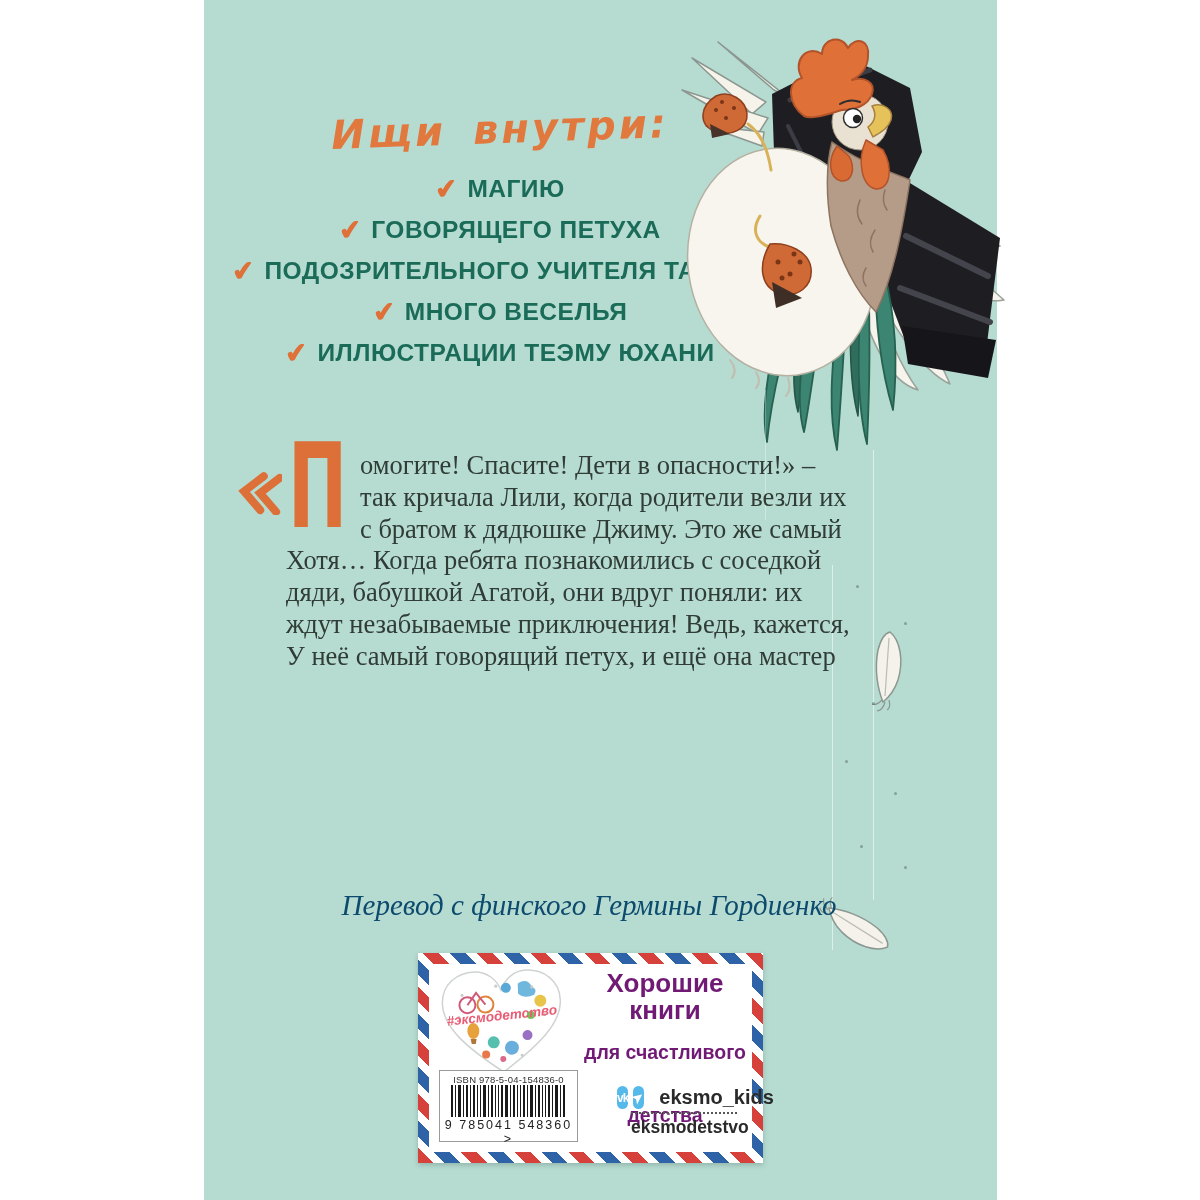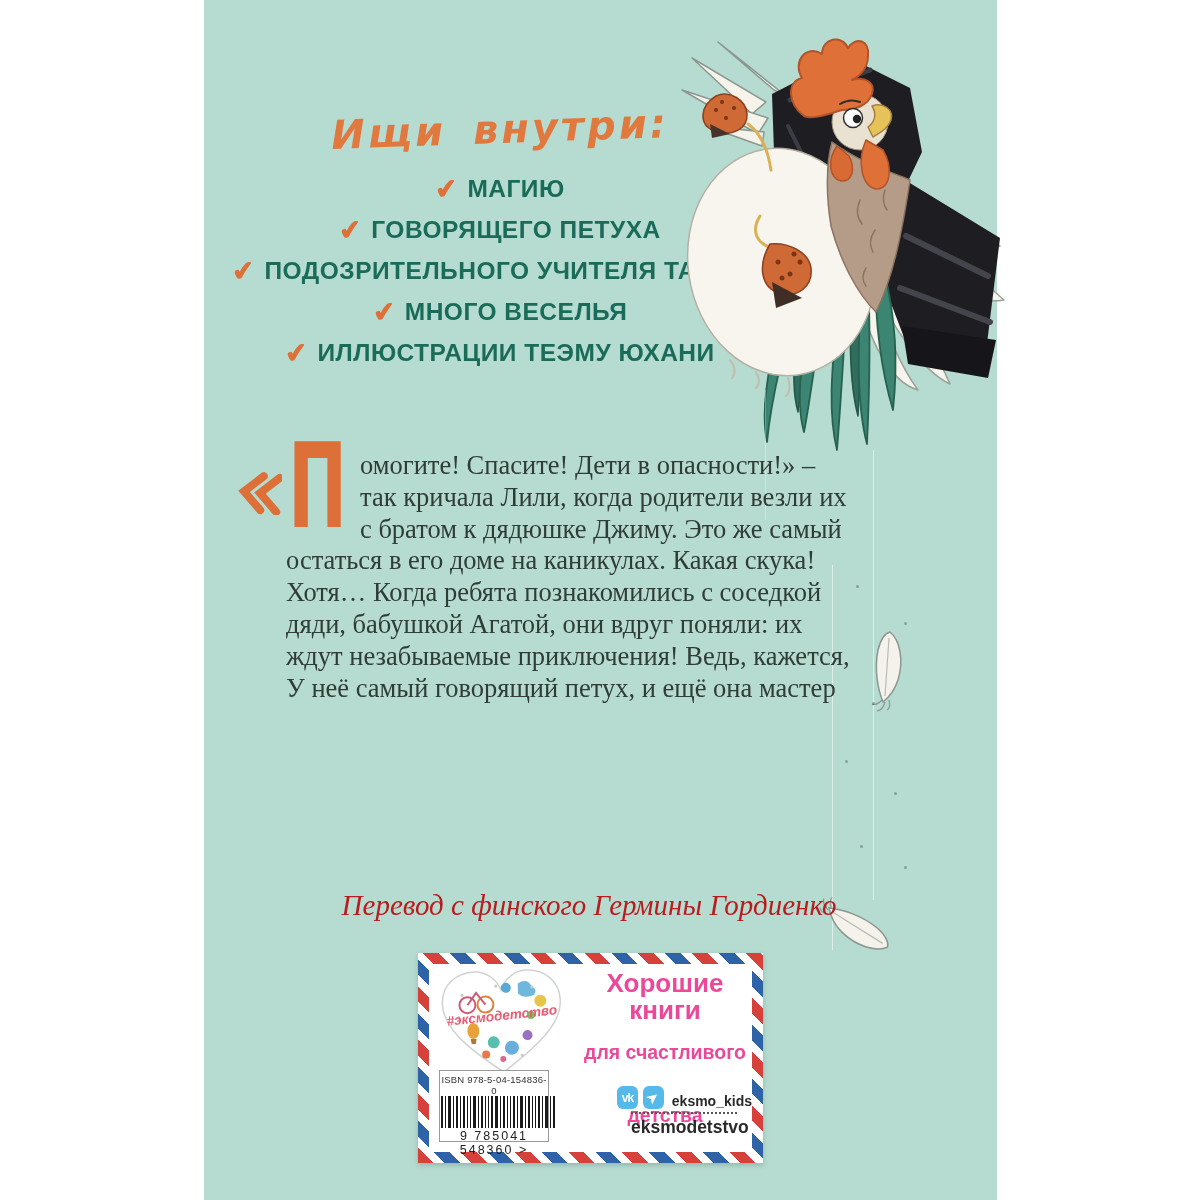--- a/index.html
+++ b/index.html
@@ -18,43 +18,43 @@
   .blurb{position:absolute;left:82px;top:450px;width:600px;font-family:"Liberation Serif",serif;
     color:#303c36;font-size:26.5px;line-height:31.8px;}
   .bl{white-space:nowrap;}
   .bl.indent{padding-left:74px;}
   .drop-cap{position:absolute;left:2px;top:-23px;font-family:"DejaVu Sans",sans-serif;font-weight:bold;
     font-size:118px;line-height:1;color:#dc7038;transform:scaleX(.60);transform-origin:left top;}
   .open-quote{position:absolute;left:-48px;top:21px;}
 
   
   .translator{position:absolute;left:0;top:889px;width:770px;text-align:center;
-    font-family:"Liberation Serif",serif;font-style:italic;font-size:29px;color:#b91c1c;}
+    font-family:"Liberation Serif",serif;font-style:italic;font-size:29px;color:#0c4a6e;}
 
   
   .pub-box{position:absolute;left:214px;top:953px;width:345px;height:210px;box-sizing:border-box;padding:11px;
     background:repeating-linear-gradient(45deg,#d6413b 0 11px,#ffffff 11px 19px,#2f63a7 19px 30px,#ffffff 30px 38px);
     box-shadow:0 2px 5px rgba(40,70,60,.25);}
   .pub-inner{position:relative;width:100%;height:100%;background:#ffffff;}
   .heart-logo{position:absolute;left:6px;top:0px;transform:rotate(-2deg);}
-  .slogan{position:absolute;left:150px;top:6px;width:172px;text-align:center;color:#ec4899;font-weight:bold;}
+  .slogan{position:absolute;left:150px;top:6px;width:172px;text-align:center;color:#701a75;font-weight:bold;}
   .s-big{font-size:26px;line-height:27px;}
   .s-small{font-size:19.5px;line-height:23px;margin-top:40px;}
   .s-gap{margin-top:17px;}
-  .barcode{position:absolute;left:10px;top:106px;width:110px;height:72px;box-sizing:border-box;
+  .barcode{position:absolute;left:10px;top:106px;width:139px;height:72px;box-sizing:border-box;
     border:1px solid #9a9a9a;background:#fff;text-align:center;}
   .isbn{font-size:9.5px;color:#333;margin-top:3px;letter-spacing:.2px;}
   .bc-digits{font-size:12.5px;color:#222;letter-spacing:2px;margin-top:-3px;}
   .social{position:absolute;left:156px;top:122px;width:167px;color:#2a2a2a;}
-  .soc-row1{display:flex;align-items:flex-end;padding-left:32px;}
+  .soc-row1{display:flex;align-items:center;padding-left:32px;}
   .soc-icon{width:23px;height:23px;border-radius:6px;background:#55b9e9;color:#fff;display:flex;
     align-items:center;justify-content:center;margin-right:5px;font-weight:bold;}
   .vk-glyph{font-size:12px;letter-spacing:-1px;}
   .tg-glyph{font-size:13px;transform:rotate(-38deg);position:relative;left:-1px;}
-  .handle{font-weight:bold;font-size:14px;margin-left:3px;}
+  .handle{font-weight:bold;font-size:20px;margin-left:10px;}
   .soc-divider{margin:3px 0 3px 46px;width:106px;border-bottom:2px dotted #555;}
   .handle2{font-weight:bold;font-size:17.5px;padding-left:46px;}
 
   
   .scratch{position:absolute;width:1px;background:rgba(255,255,255,.55);}
   .speck{position:absolute;width:3px;height:3px;border-radius:50%;background:#4a5a52;opacity:.45;}
   .illus{position:absolute;}
 </style>
 </head>
 <body>
@@ -199,21 +199,20 @@
         <g stroke="#dc7038" stroke-width="8" fill="none" stroke-linecap="round" transform="rotate(6 22 22)">
           <polyline points="24,5 6,22 24,39"></polyline>
           <polyline points="40,5 22,22 40,39"></polyline>
         </g>
       </svg>
     </span>
     <span class="drop-cap">П</span>
     <div class="bl indent">омогите! Спасите! Дети в опасности!» –</div>
     <div class="bl indent">так кричала Лили, когда родители везли их</div>
     <div class="bl indent">с братом к дядюшке Джиму. Это же самый</div>
-    <div class="bl">остаться в его доме на каникулах. Какая скука!</div>
     <div class="bl">Хотя… Когда ребята познакомились с соседкой</div>
     <div class="bl">дяди, бабушкой Агатой, они вдруг поняли: их</div>
     <div class="bl">ждут незабываемые приключения! Ведь, кажется,</div>
     <div class="bl">У неё самый говорящий петух, и ещё она мастер</div>
   </div>
 
   <div class="translator">Перевод с финского Гермины Гордиенко</div>
 
   <div class="pub-box">
     <div class="pub-inner">

